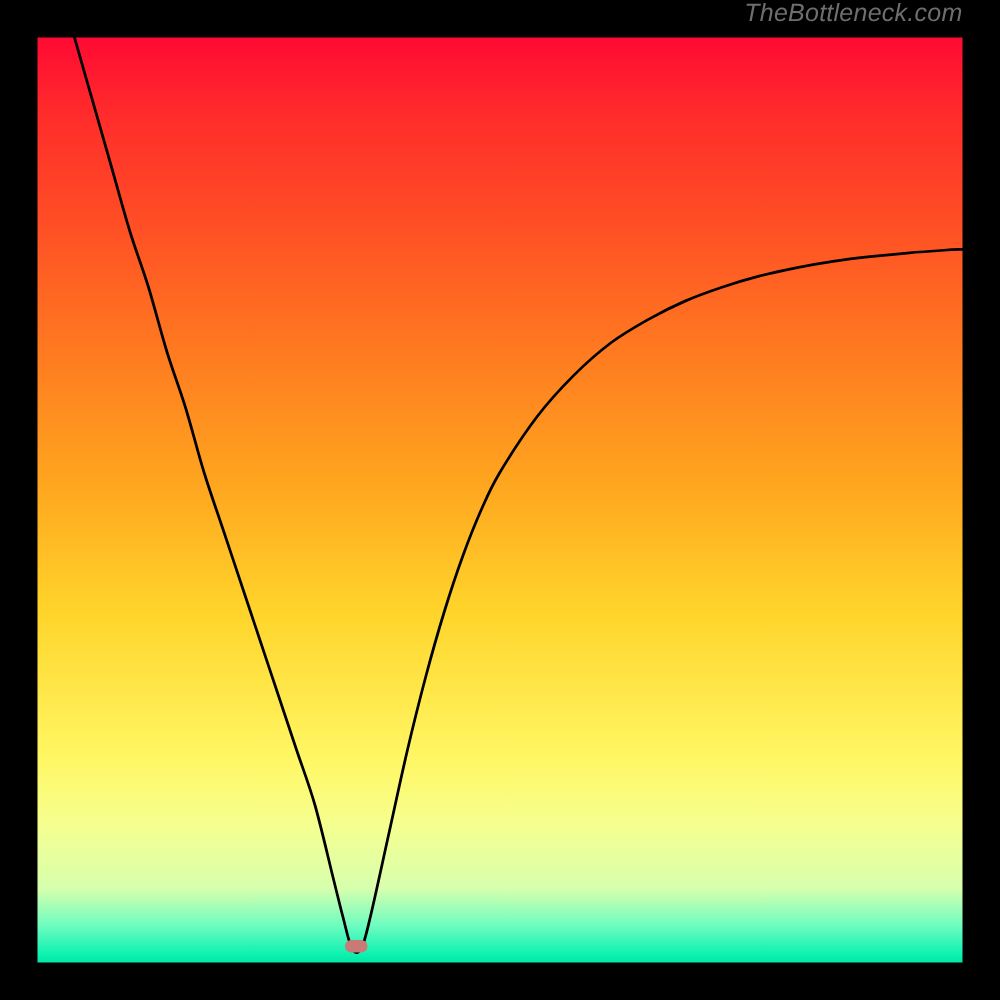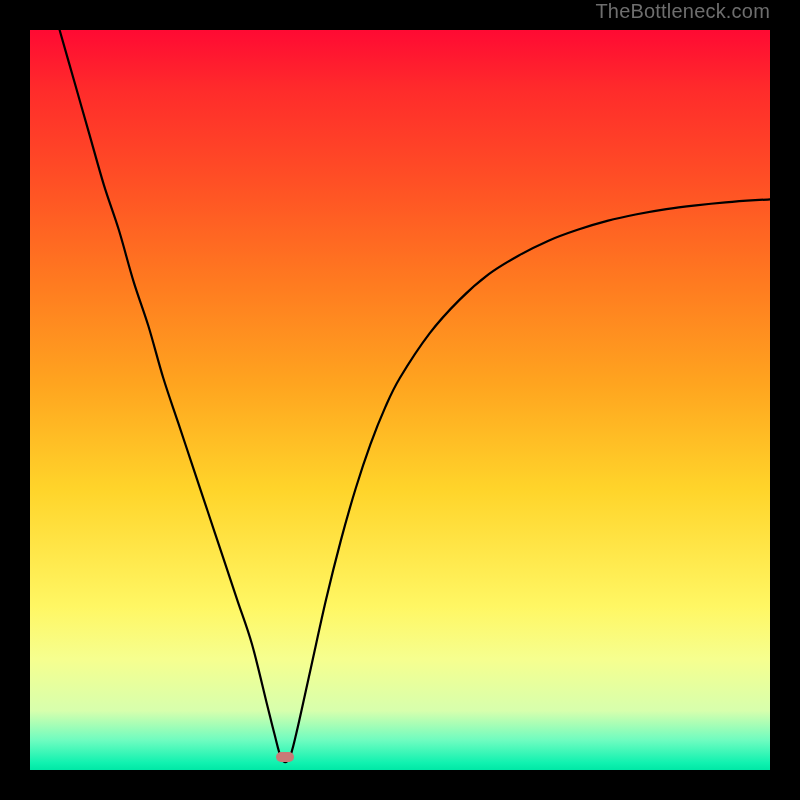--- a/index.html
+++ b/index.html
@@ -54,20 +54,21 @@
     background: #c97a77; 
   }
   .watermark {
     position: absolute;
     top: 0px;
     right: 30px;
     color: #6e6e6e;
     font-size: 20px;
     letter-spacing: 0.2px;
     user-select: none;
+    font-style: italic;
   }
 </style>
 </head>
 <body>
 
 <div class="frame">
   <div class="watermark">TheBottleneck.com</div>
   <div class="plot-area">
     <svg class="curve" viewBox="0 0 740 740" preserveAspectRatio="none">
       <path id="curve-path" d="M 29.60 0.00 C 32.07 8.63, 39.47 34.53, 44.40 51.80 C 49.33 69.07, 54.27 86.33, 59.20 103.60 C 64.13 120.87, 69.07 139.37, 74.00 155.40 C 78.93 171.43, 83.87 183.77, 88.80 199.80 C 93.73 215.83, 98.67 235.57, 103.60 251.60 C 108.53 267.63, 113.47 279.97, 118.40 296.00 C 123.33 312.03, 128.27 331.77, 133.20 347.80 C 138.13 363.83, 143.07 377.40, 148.00 392.20 C 152.93 407.00, 157.87 421.80, 162.80 436.60 C 167.73 451.40, 172.67 466.20, 177.60 481.00 C 182.53 495.80, 187.47 510.60, 192.40 525.40 C 197.33 540.20, 202.27 555.00, 207.20 569.80 C 212.13 584.60, 217.07 596.93, 222.00 614.20 C 226.93 631.47, 233.10 658.60, 236.80 673.40 C 240.50 688.20, 241.73 693.75, 244.20 703.00 C 246.67 712.25, 249.13 724.58, 251.60 728.90 C 254.07 733.22, 256.53 733.22, 259.00 728.90 C 261.47 724.58, 262.70 718.42, 266.40 703.00 C 270.10 687.58, 276.27 658.60, 281.20 636.40 C 286.13 614.20, 291.07 590.77, 296.00 569.80 C 300.93 548.83, 305.87 529.10, 310.80 510.60 C 315.73 492.10, 320.67 474.83, 325.60 458.80 C 330.53 442.77, 335.47 427.97, 340.40 414.40 C 345.33 400.83, 350.27 388.50, 355.20 377.40 C 360.13 366.30, 362.60 360.13, 370.00 347.80 C 377.40 335.47, 389.73 316.35, 399.60 303.40 C 409.47 290.45, 419.33 279.97, 429.20 270.10 C 439.07 260.23, 448.93 251.60, 458.80 244.20 C 468.67 236.80, 478.53 231.25, 488.40 225.70 C 498.27 220.15, 508.13 215.22, 518.00 210.90 C 527.87 206.58, 537.73 203.13, 547.60 199.80 C 557.47 196.47, 567.33 193.51, 577.20 190.92 C 587.07 188.33, 596.93 186.23, 606.80 184.26 C 616.67 182.29, 626.53 180.56, 636.40 179.08 C 646.27 177.60, 656.13 176.49, 666.00 175.38 C 675.87 174.27, 685.73 173.28, 695.60 172.42 C 705.47 171.56, 717.80 170.69, 725.20 170.20 C 732.60 169.71, 737.53 169.58, 740.00 169.46" fill="none" stroke="#000000" stroke-width="2.2" stroke-linecap="round" stroke-linejoin="round"></path>

